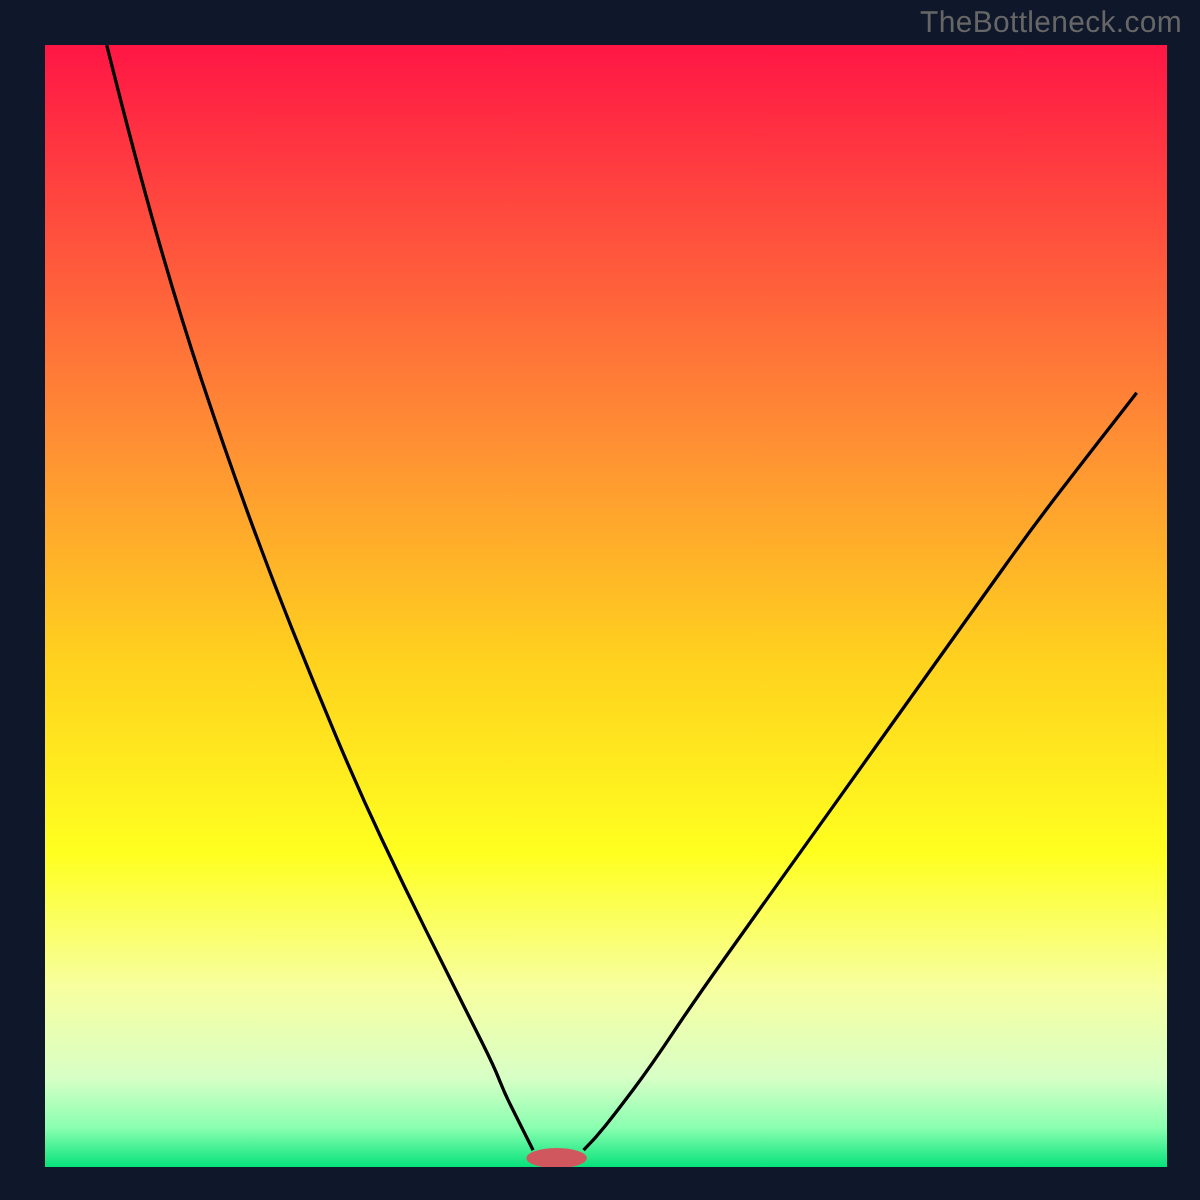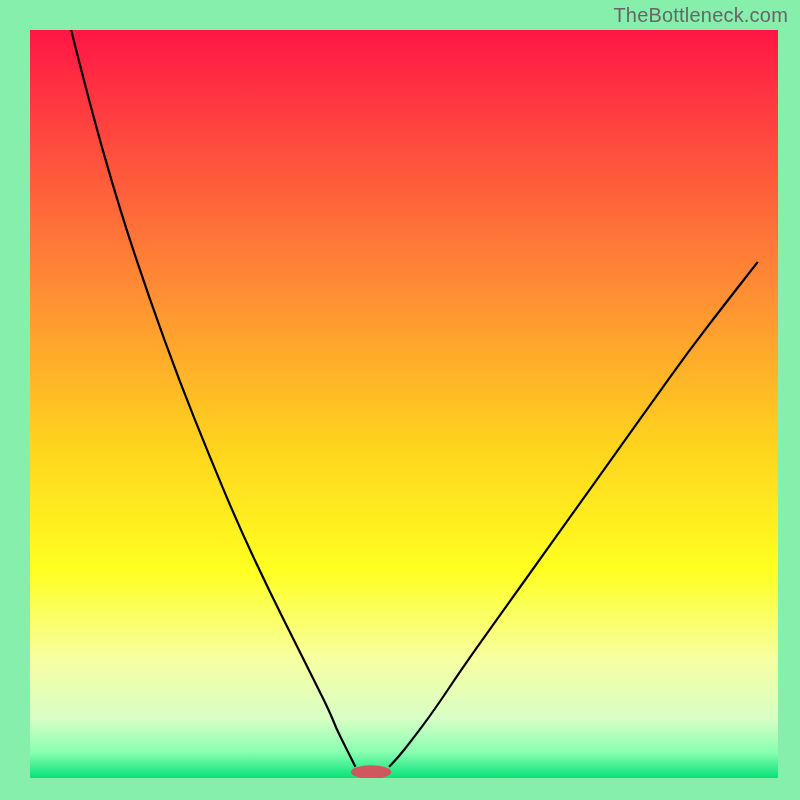--- a/index.html
+++ b/index.html
@@ -7,21 +7,21 @@
     padding: 0;
     width: 800px;
     height: 800px;
     overflow: hidden;
     background: #000;
     font-family: Arial, Helvetica, sans-serif;
   }
   .frame {
     position: absolute;
     inset: 0;
-    background: #86efac;
+    background: #0f172a;
   }
   .plot-svg {
     position: absolute;
     left: 0;
     top: 0;
     width: 800px;
     height: 800px;
     display: block;
   }
   .watermark {

